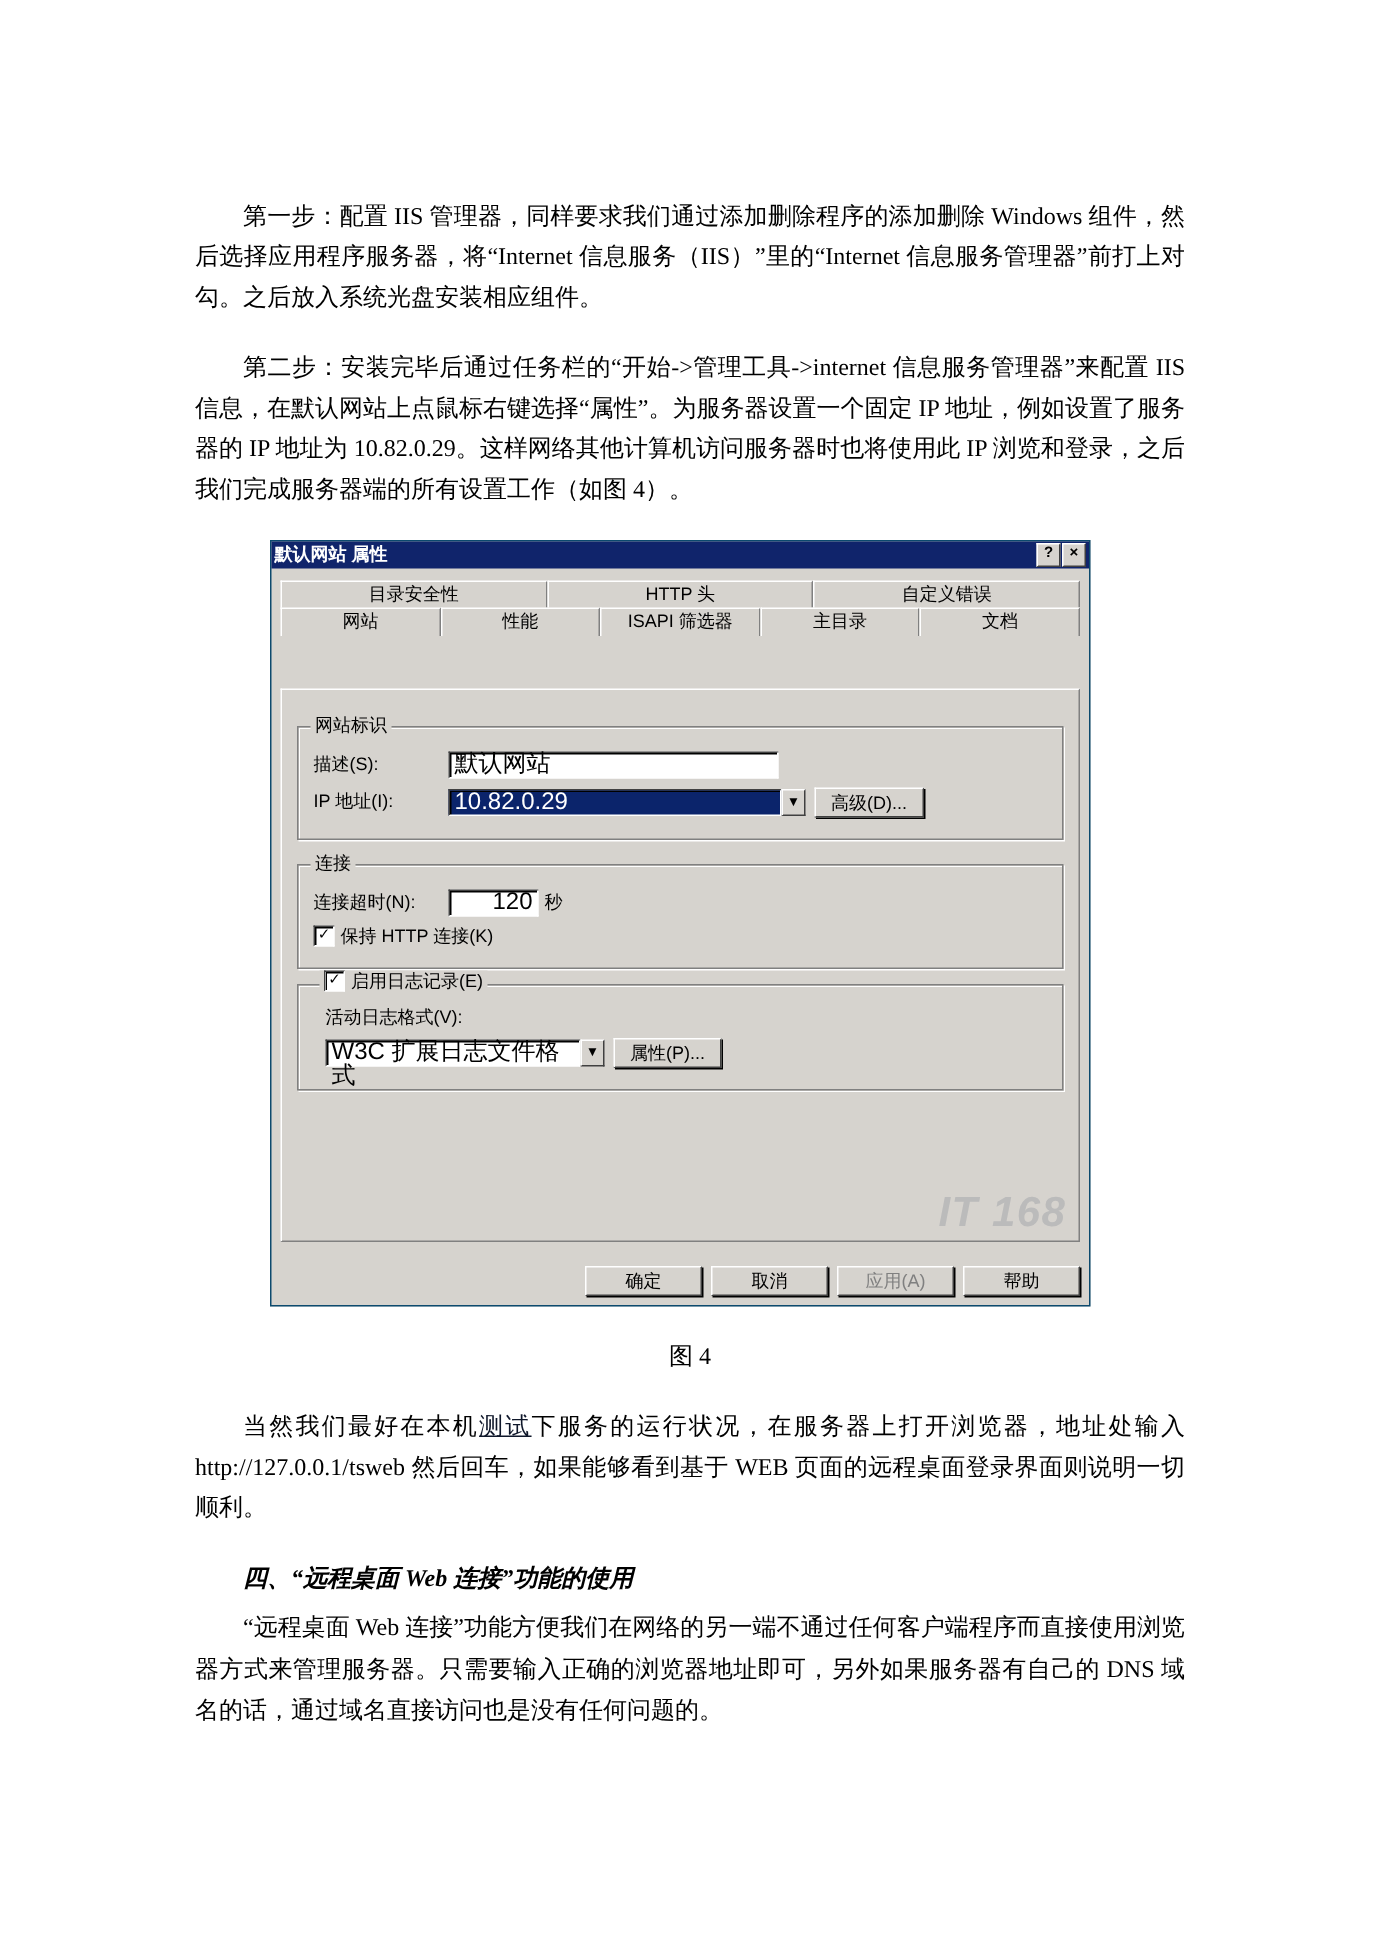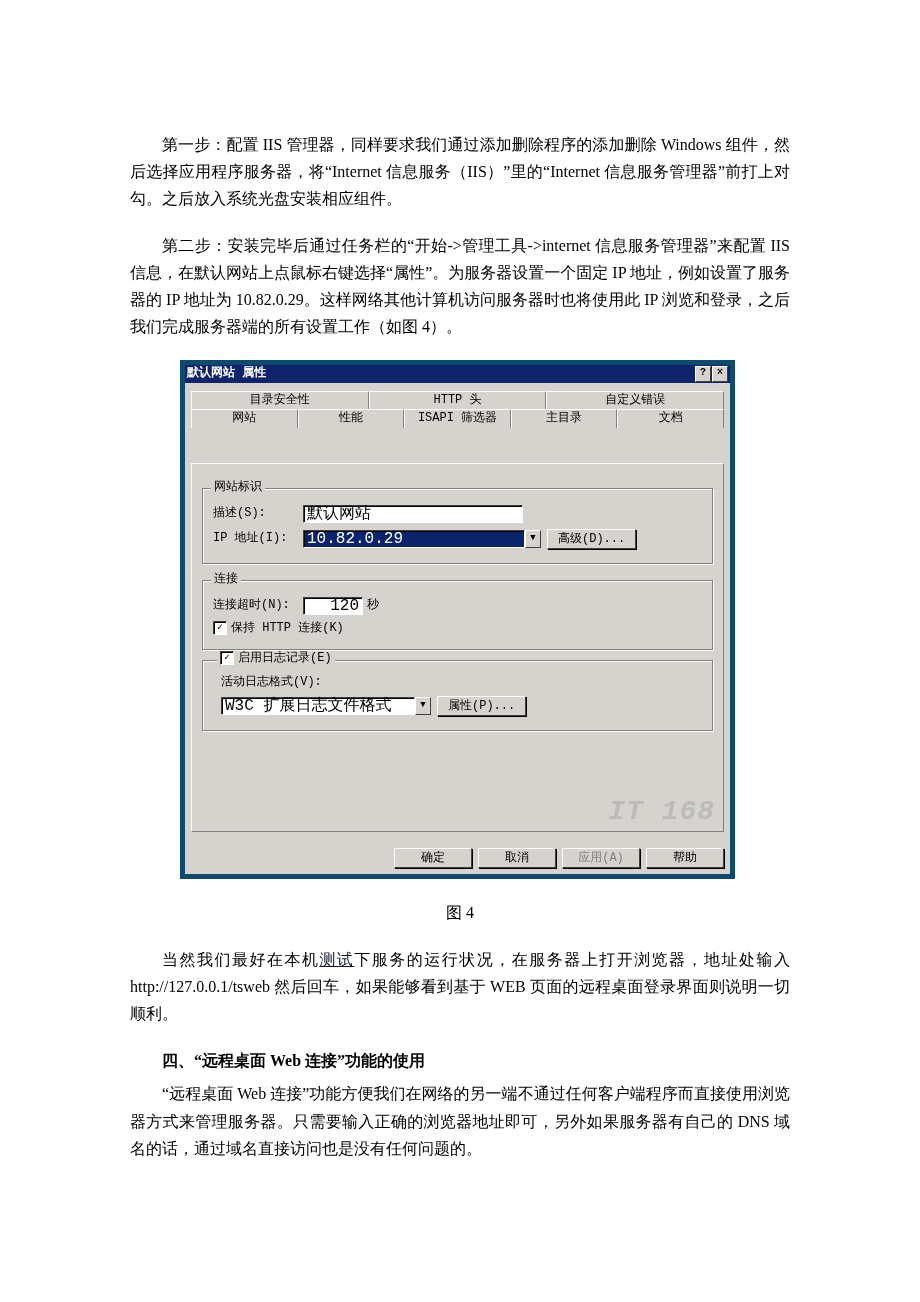--- a/index.html
+++ b/index.html
@@ -19,38 +19,39 @@
   }
   .para {
     text-align: justify;
     margin-bottom: 1.2em;
   }
   .para-indent {
     text-indent: 2em;
   }
   .bold {
     font-weight: bold;
+    font-style: italic;
   }
   .link {
     color: #0f172a;
     text-decoration: underline;
   }
   .fig-caption {
     text-align: center;
     margin: 20px 0;
   }
   
   .dialog-wrap {
     margin: 10px 0 10px 50px;
   }
   .dialog {
     width: 545px;
     background: #d6d3ce;
-    border: 5px solid #0c4a6e;
-    font-family: Liberation Mono, monospace;
+    border: 1px solid #0c4a6e;
+    font-family: Liberation Sans, sans-serif;
     font-size: 12px;
     line-height: 1.2;
   }
   .titlebar {
     background: #10246b;
     color: #fff;
     height: 18px;
     display: flex;
     align-items: center;
     justify-content: space-between;
@@ -287,21 +288,21 @@
           </div>
 
           <div class="group" style="padding-top:4px; margin-top:10px;">
             <div class="formrow" style="margin-top:-10px; background:#d6d3ce; width:fit-content; padding:0 3px; position:relative; top:-4px; left:4px;">
               <span class="checkbox">✓</span>
               <span>启用日志记录(E)</span>
             </div>
             <div style="padding-left:8px;">
               <div>活动日志格式(V):</div>
               <div class="formrow">
-                <div class="combo" style="width:210px">
+                <div class="combo" style="width:186px">
                   <div class="txt">W3C 扩展日志文件格式</div>
                   <div class="drop">▼</div>
                 </div>
                 <div style="width:6px"></div>
                 <div class="btn">属性(P)...</div>
               </div>
             </div>
           </div>
 
           <div style="height:70px"></div>

